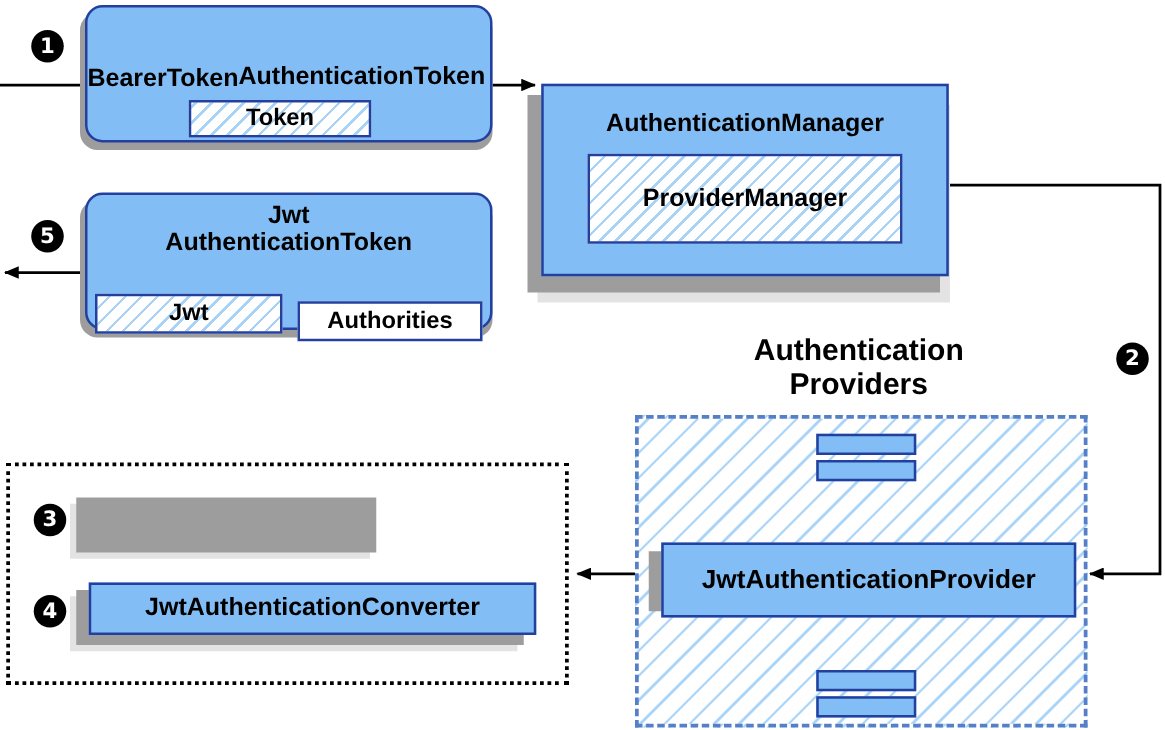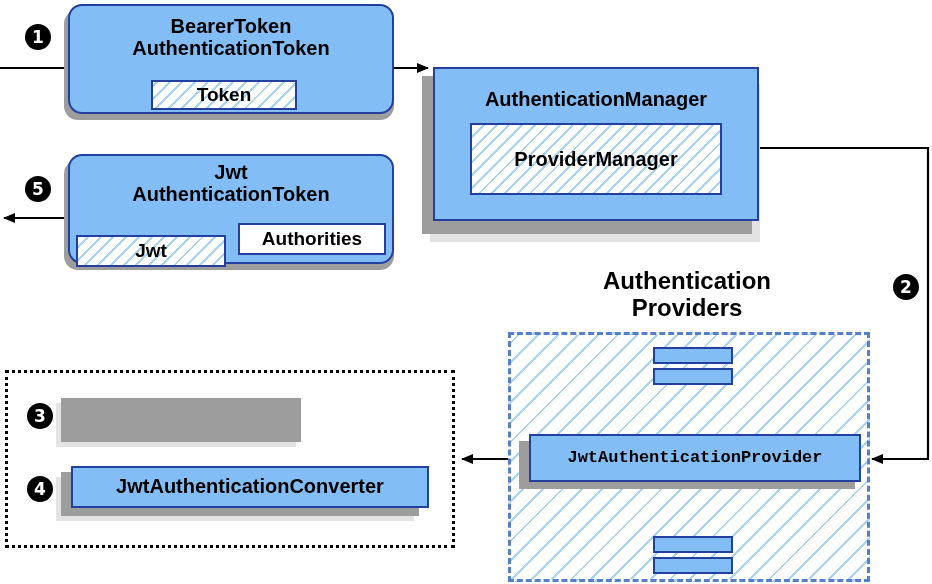--- a/index.html
+++ b/index.html
@@ -45,47 +45,47 @@
   .caption{position:absolute;text-align:center;font-weight:bold;
            color:#000;font-size:19px;line-height:1.12;z-index:5;}
 
   
   .bar{position:absolute;background:#82bef5;border:2px solid #24409f;
        box-sizing:border-box;z-index:3;}
 
   
   #bearer-shadow{left:64px;top:10px;width:330px;height:110px;border-radius:14px;}
   #bearer-token-node{left:68px;top:4px;width:326px;height:110px;font-size:20px;
-        flex-direction:column;padding-top:6px;justify-content:flex-start;}
+        padding-top:6px;justify-content:flex-start;}
   #bearer-title{margin-top:4px;}
   #token-inner{left:151px;top:80px;width:146px;height:30px;font-size:19px;}
 
   #am-shadow-dark{left:422px;top:76px;width:330px;height:158px;}
   #am-shadow-light{left:430px;top:84px;width:330px;height:158px;}
   #auth-manager-node{left:433px;top:67px;width:326px;height:154px;font-size:20px;
         flex-direction:column;justify-content:flex-start;padding-top:20px;}
   #provider-manager-inner{left:470px;top:123px;width:252px;height:72px;font-size:20px;}
 
   #jwt-shadow{left:64px;top:160px;width:330px;height:110px;border-radius:14px;}
   #jwt-token-node{left:68px;top:154px;width:326px;height:110px;font-size:20px;
         flex-direction:column;padding-top:6px;justify-content:flex-start;}
   #jwt-inner{left:76px;top:235px;width:150px;height:32px;font-size:19px;}
-  #authorities-inner{left:238px;top:223px;width:148px;height:32px;font-size:19px;}
+  #authorities-inner{left:238px;top:241px;width:148px;height:32px;font-size:19px;}
 
   #providers-caption{left:556px;top:268px;width:262px;font-size:24px;}
   #providers-region{left:508px;top:332px;width:362px;height:250px;}
 
   #bar-top-1{left:653px;top:347px;width:80px;height:17px;}
   #bar-top-2{left:653px;top:368px;width:80px;height:17px;}
   #bar-bot-1{left:653px;top:536px;width:80px;height:17px;}
   #bar-bot-2{left:653px;top:557px;width:80px;height:17px;}
 
   #jap-shadow-dark{left:519px;top:441px;width:336px;height:48px;}
   #jap-shadow-light{left:524px;top:447px;width:336px;height:48px;}
-  #jwt-auth-provider-node{left:529px;top:434px;width:332px;height:48px;font-size:17px;font-family:Liberation Mono, monospace;}
+  #jwt-auth-provider-node{left:529px;top:434px;width:332px;height:60px;font-size:21px;}
 
   #left-region{left:5px;top:370px;width:450px;height:178px;}
 
   #decoder-shadow-dark{left:61px;top:398px;width:240px;height:44px;}
   #decoder-shadow-light{left:56px;top:403px;width:240px;height:44px;}
   #jwt-decoder-node{left:71px;top:392px;width:240px;height:44px;font-size:20px;}
 
   #converter-shadow-dark{left:61px;top:472px;width:358px;height:44px;}
   #converter-shadow-light{left:56px;top:477px;width:358px;height:44px;}
   #jwt-converter-node{left:71px;top:466px;width:358px;height:42px;font-size:20px;}

